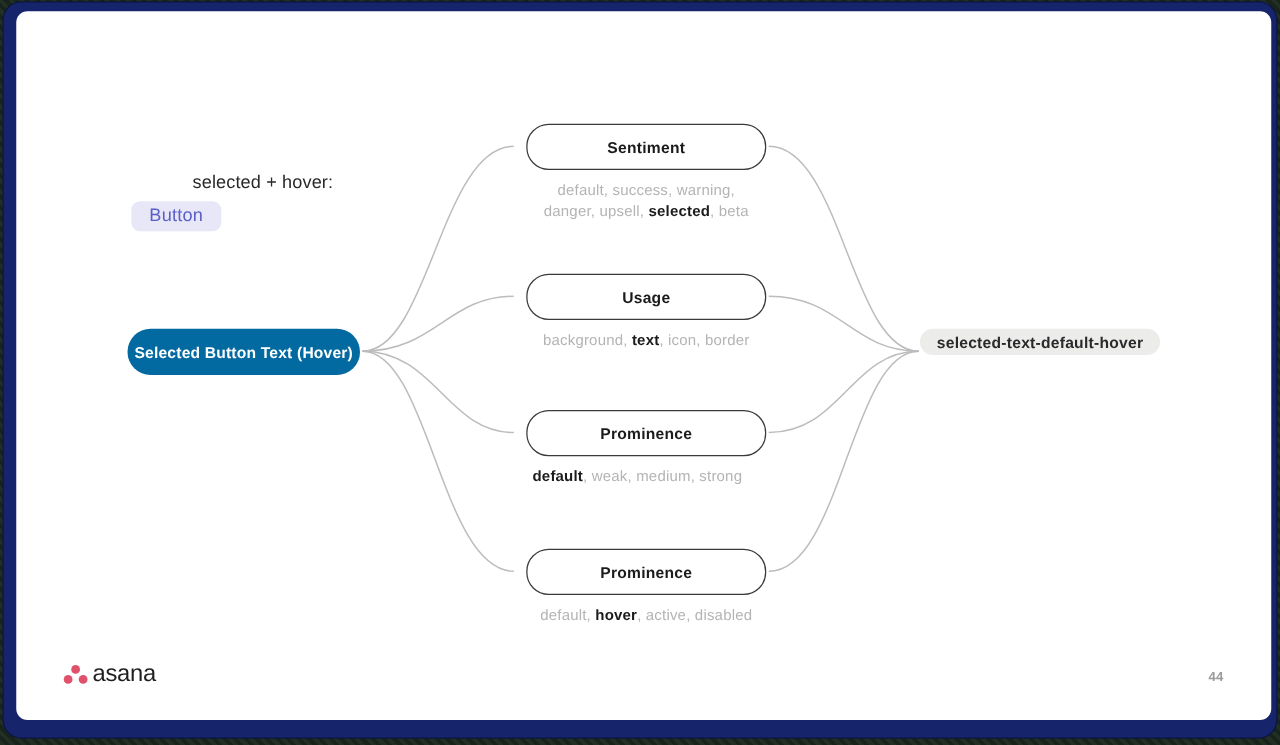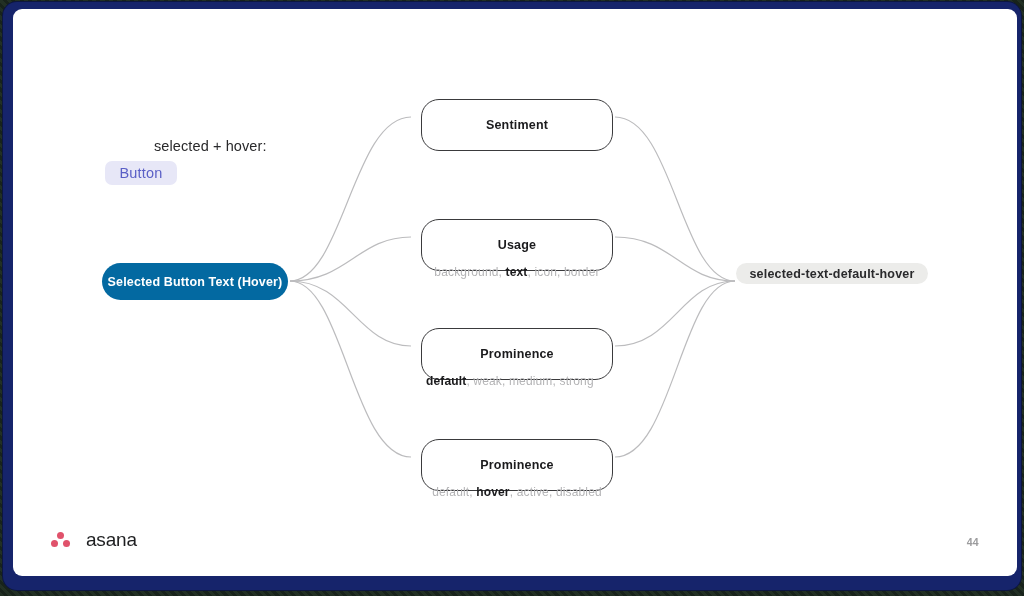--- a/index.html
+++ b/index.html
@@ -100,21 +100,21 @@
     height: 37px;
     border-radius: 19px;
     background: #0369a1;
     color: #ffffff;
     font-size: 12.5px;
     font-weight: 700;
     letter-spacing: 0.15px;
   }
   .node-dim {
     width: 192px;
-    height: 52px;
+    height: 37px;
     border-radius: 18px;
     background: #ffffff;
     border: 1.6px solid #3a3a3c;
     color: #1b1b1d;
     font-size: 12.5px;
     font-weight: 700;
     letter-spacing: 0.2px;
   }
   .node-result {
     left: 723px;
@@ -144,21 +144,21 @@
   .opts.center { text-align: center; }
   .opts.left { text-align: left; }
 
   
   .logo {
     position: absolute;
     left: 38px;
     top: 520px;
     display: flex;
     align-items: center;
-    gap: 16px;
+    gap: 4px;
   }
   .logo-mark {
     width: 19px;
     height: 18px;
     position: relative;
   }
   .logo-mark i {
     position: absolute;
     width: 7px;
     height: 7px;
@@ -208,20 +208,24 @@
           <path d="M602 448 C 660 448, 668 272, 722 272"></path>
         </g>
       </svg>
 
       <div class="sample-label">selected + hover:</div>
       <button class="sample-button">Button</button>
 
       <div class="node node-root">Selected Button Text (Hover)</div>
 
       <div class="node node-dim" style="left:408px; top:90px;">Sentiment</div>
+      <div class="opts center" style="left:384px; top:135px;">
+        <span>default, success, warning,</span><br>
+        <span>danger, upsell, </span><b>selected</b><span>, beta</span>
+      </div>
 
       <div class="node node-dim" style="left:408px; top:210px;">Usage</div>
       <div class="opts center" style="left:384px; top:255px;">
         <span>background, </span><b>text</b><span>, icon, border</span>
       </div>
 
       <div class="node node-dim" style="left:408px; top:319px;">Prominence</div>
       <div class="opts left" style="left:413px; top:364px;">
         <b>default</b><span>, weak, medium, strong</span>
       </div>

